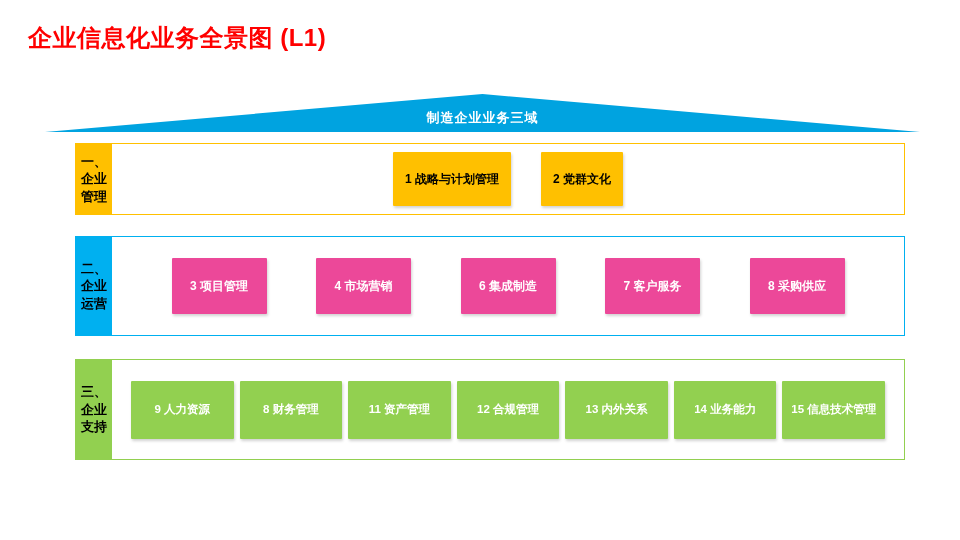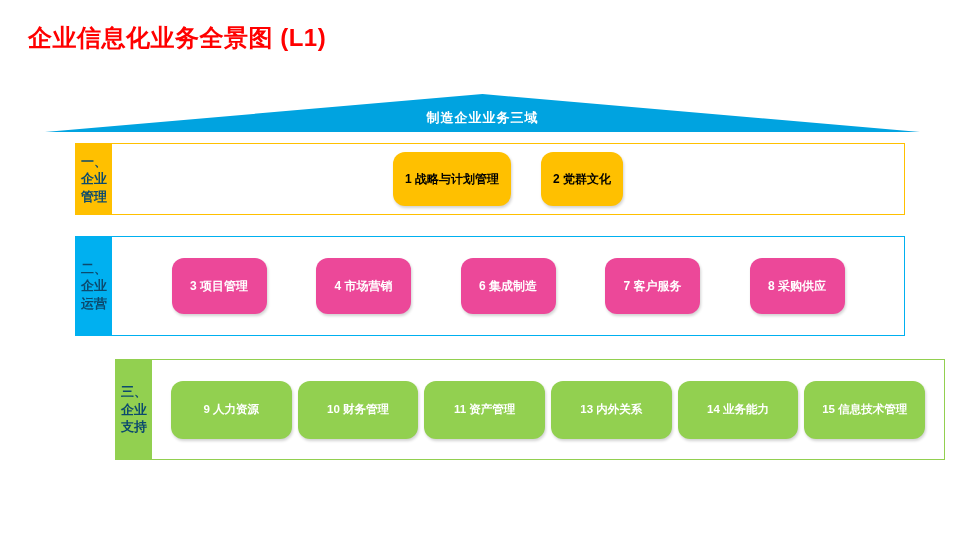--- a/index.html
+++ b/index.html
@@ -46,30 +46,30 @@
   .section {
     position: absolute;
     left: 75px;
     width: 830px;
     background: #ffffff;
     display: flex;
     align-items: stretch;
   }
   .sec-mgmt { top: 143px; height: 72px;  border: 1px solid #FFC000; }
   .sec-ops  { top: 236px; height: 100px; border: 1px solid #00B0F0; }
-  .sec-sup  { top: 359px; height: 101px; border: 1px solid #92D050; margin-left: 40px; }
+  .sec-sup  { top: 359px; height: 101px; border: 1px solid #92D050; }
 
   .tab {
     flex: 0 0 36px;
     width: 36px;
     display: flex;
     align-items: center;
     justify-content: center;
     text-align: center;
-    color: #0c4a6e;
+    color: #000000;
     font-weight: bold;
     font-size: 13px;
     line-height: 1.35;
     padding: 4px 6px;
   }
   .tab-yellow { background: #FFC000; }
   .tab-blue   { background: #00B0F0; }
   .tab-green  { background: #92D050; }
 
   .content { flex: 1; display: flex; align-items: center; }
@@ -77,21 +77,21 @@
   .content-ops  { justify-content: space-evenly; padding: 0 10px; }
   .content-sup  { justify-content: space-between; padding: 0 19px; gap: 6px; }
 
   .box {
     display: flex;
     align-items: center;
     justify-content: center;
     font-weight: bold;
     white-space: nowrap;
     box-shadow: 1px 2px 3px rgba(0,0,0,0.18);
-    border-radius: 12px;
+    border-radius: 1px;
   }
   .box-yellow { background: #FFC000; color: #000000; height: 54px; padding: 0 12px; font-size: 12px; }
   .box-blue   { background: #ec4899; color: #ffffff; height: 56px; min-width: 95px; padding: 0 8px; font-size: 12px; }
   .box-green  { background: #92D050; color: #ffffff; height: 58px; flex: 1; padding: 0 4px; font-size: 11.5px; }
 </style>
 </head>
 <body>
 
 <div class="canvas">
 
@@ -120,21 +120,22 @@
       <div class="box box-blue">6 集成制造</div>
       <div class="box box-blue">7 客户服务</div>
       <div class="box box-blue">8 采购供应</div>
     </div>
   </div>
 
   <div class="section sec-sup">
     <div class="tab tab-green">三、企业支持</div>
     <div class="content content-sup">
       <div class="box box-green">9 人力资源</div>
-      <div class="box box-green">10 财务管理</div>
+      <div class="box box-green">8 财务管理</div>
       <div class="box box-green">11 资产管理</div>
+      <div class="box box-green">12 合规管理</div>
       <div class="box box-green">13 内外关系</div>
       <div class="box box-green">14 业务能力</div>
       <div class="box box-green">15 信息技术管理</div>
     </div>
   </div>
 
 </div>
 
 </body></html>

